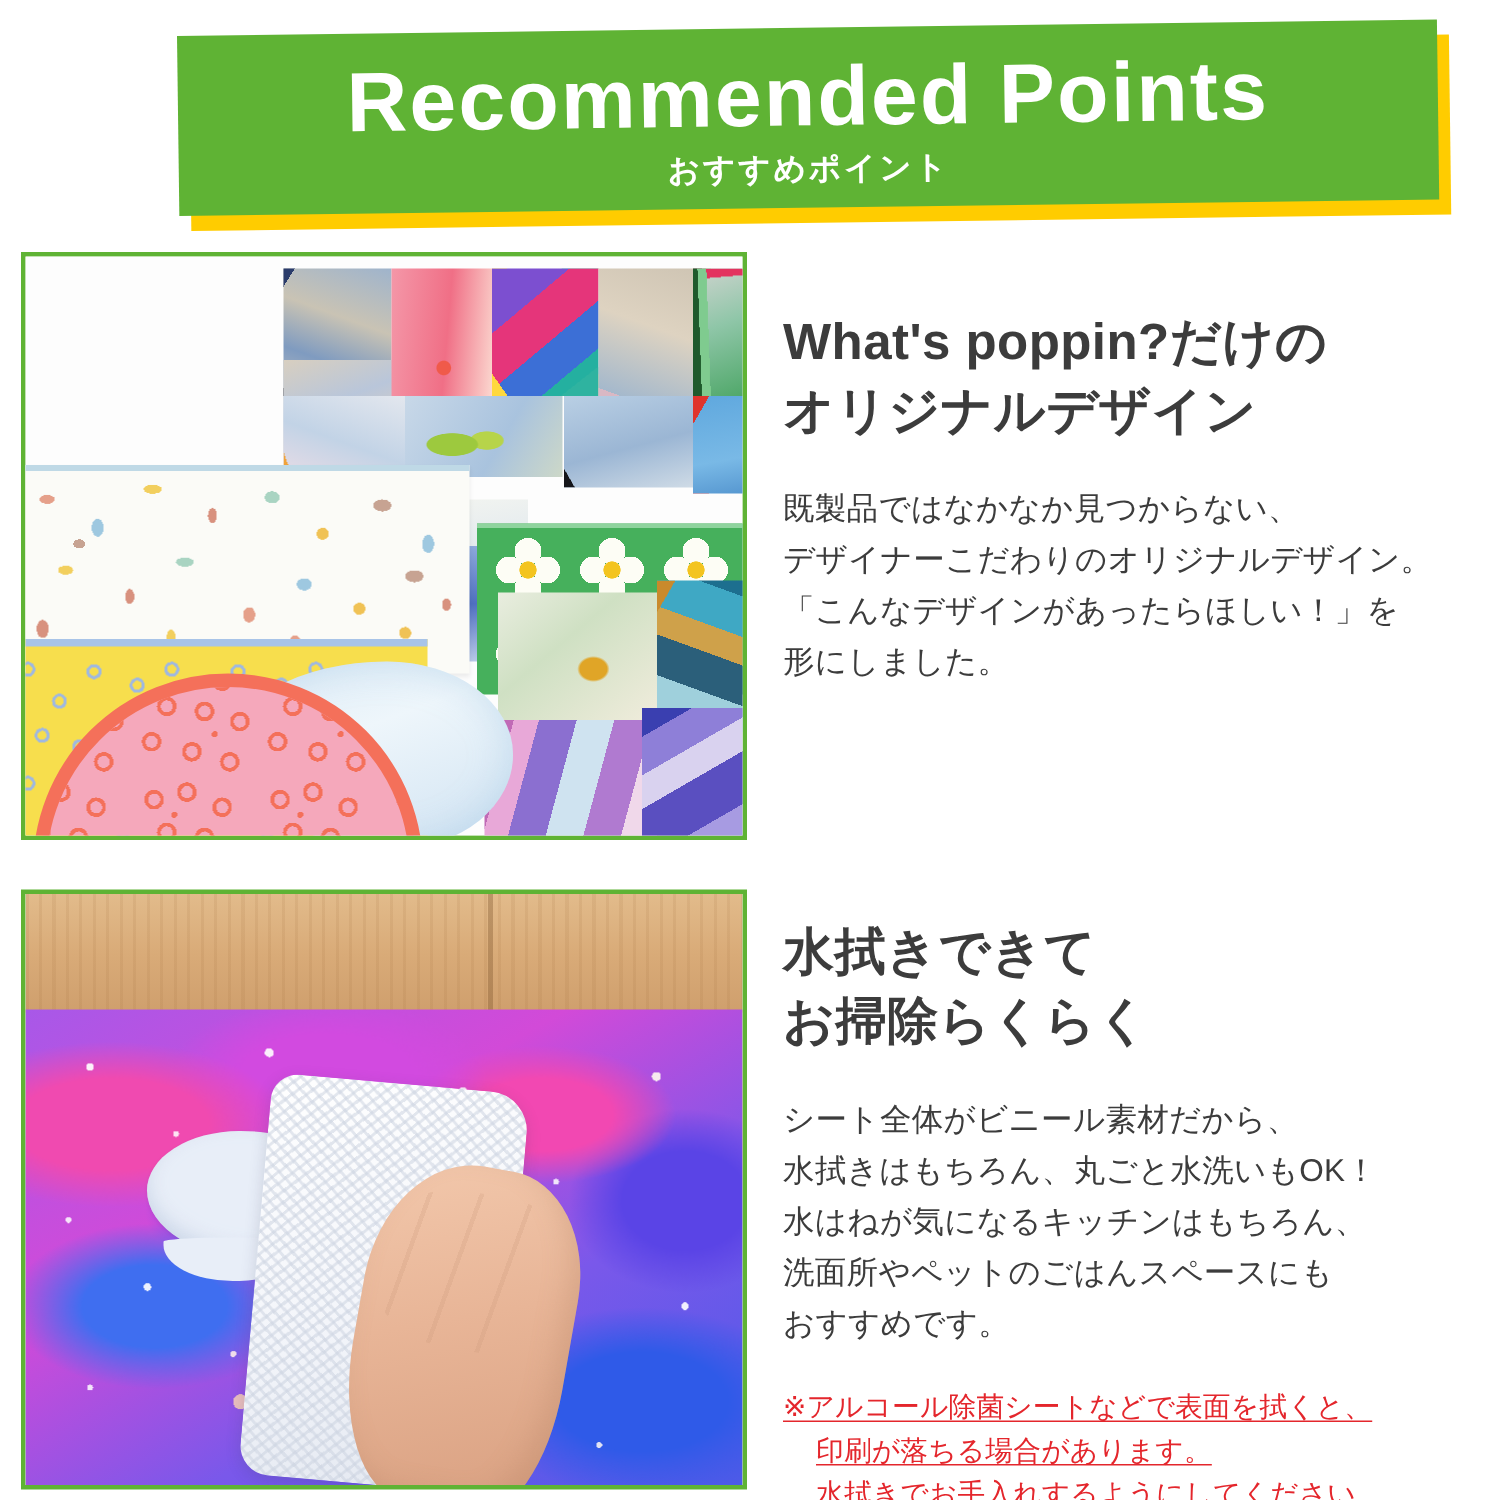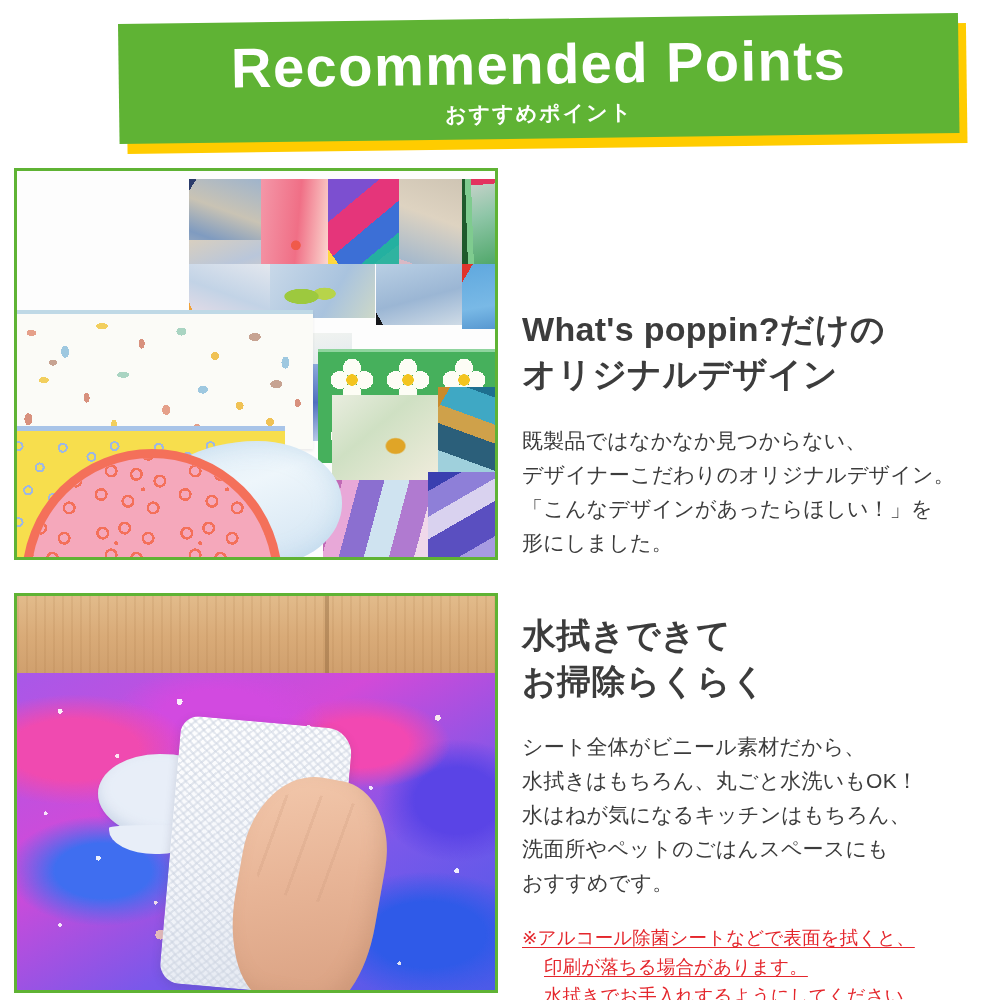--- a/index.html
+++ b/index.html
@@ -74,21 +74,21 @@
     line-height: 1;
     margin-top: 10px;
     white-space: nowrap;
   }
 
   
   .section {
     position: absolute;
     display: flex;
   }
-  .section-1 { left: 0; top: 168px; width: 911px; height: 392px; align-items: flex-end; }
+  .section-1 { left: 0; top: 168px; width: 911px; height: 392px; }
   .section-2 { left: 0; top: 593px; width: 1000px; height: 400px; }
 
   .photo {
     position: relative;
     width: 484px;
     height: 100%;
     border: 3px solid #5fb334;
     box-sizing: border-box;
     background: #ffffff;
     overflow: hidden;

